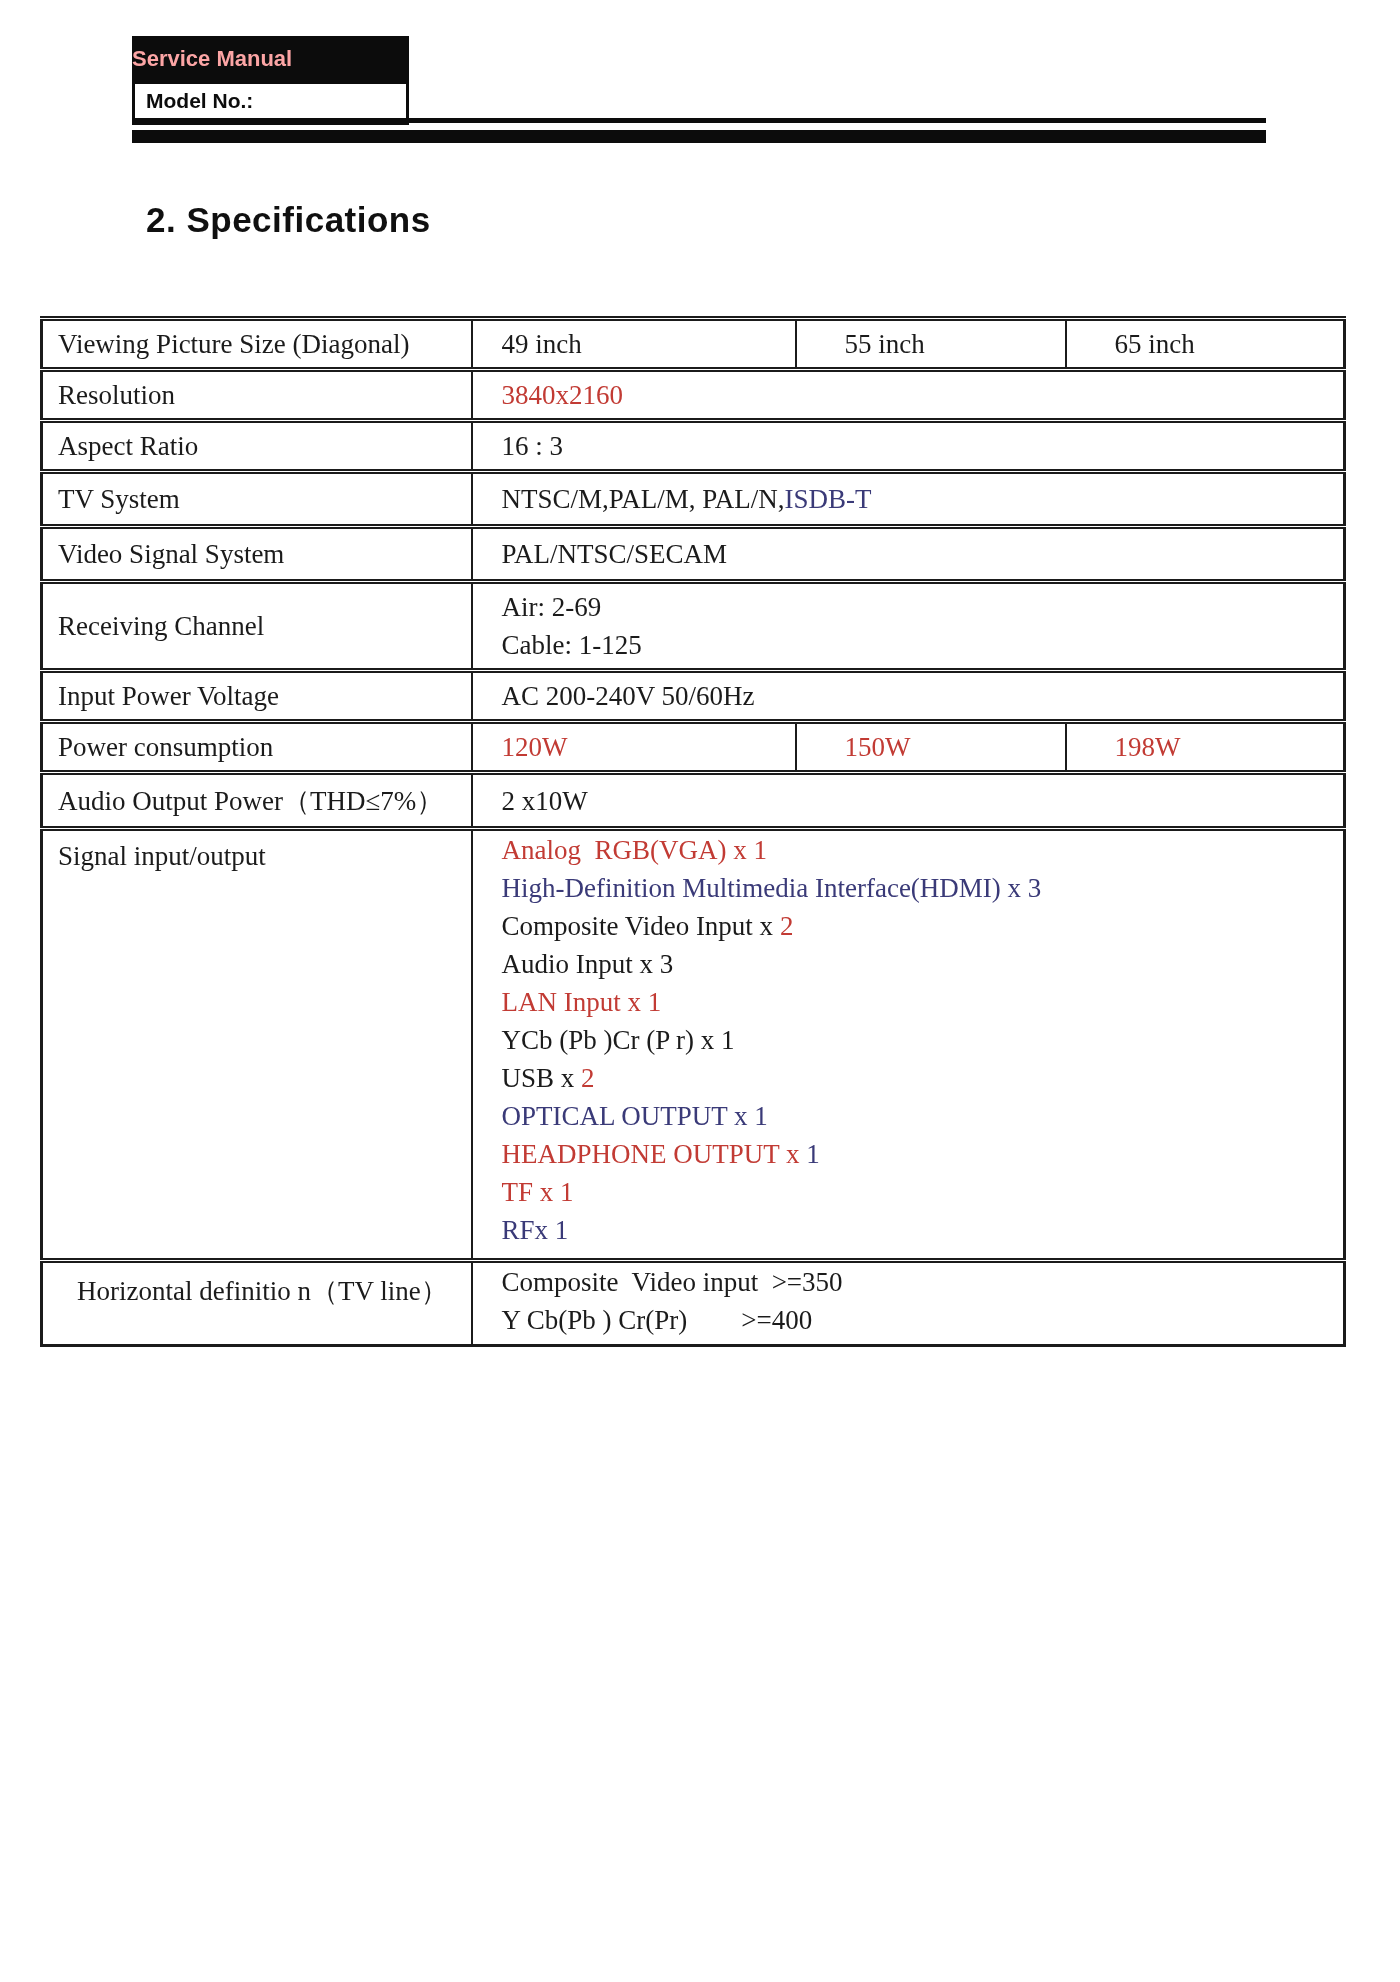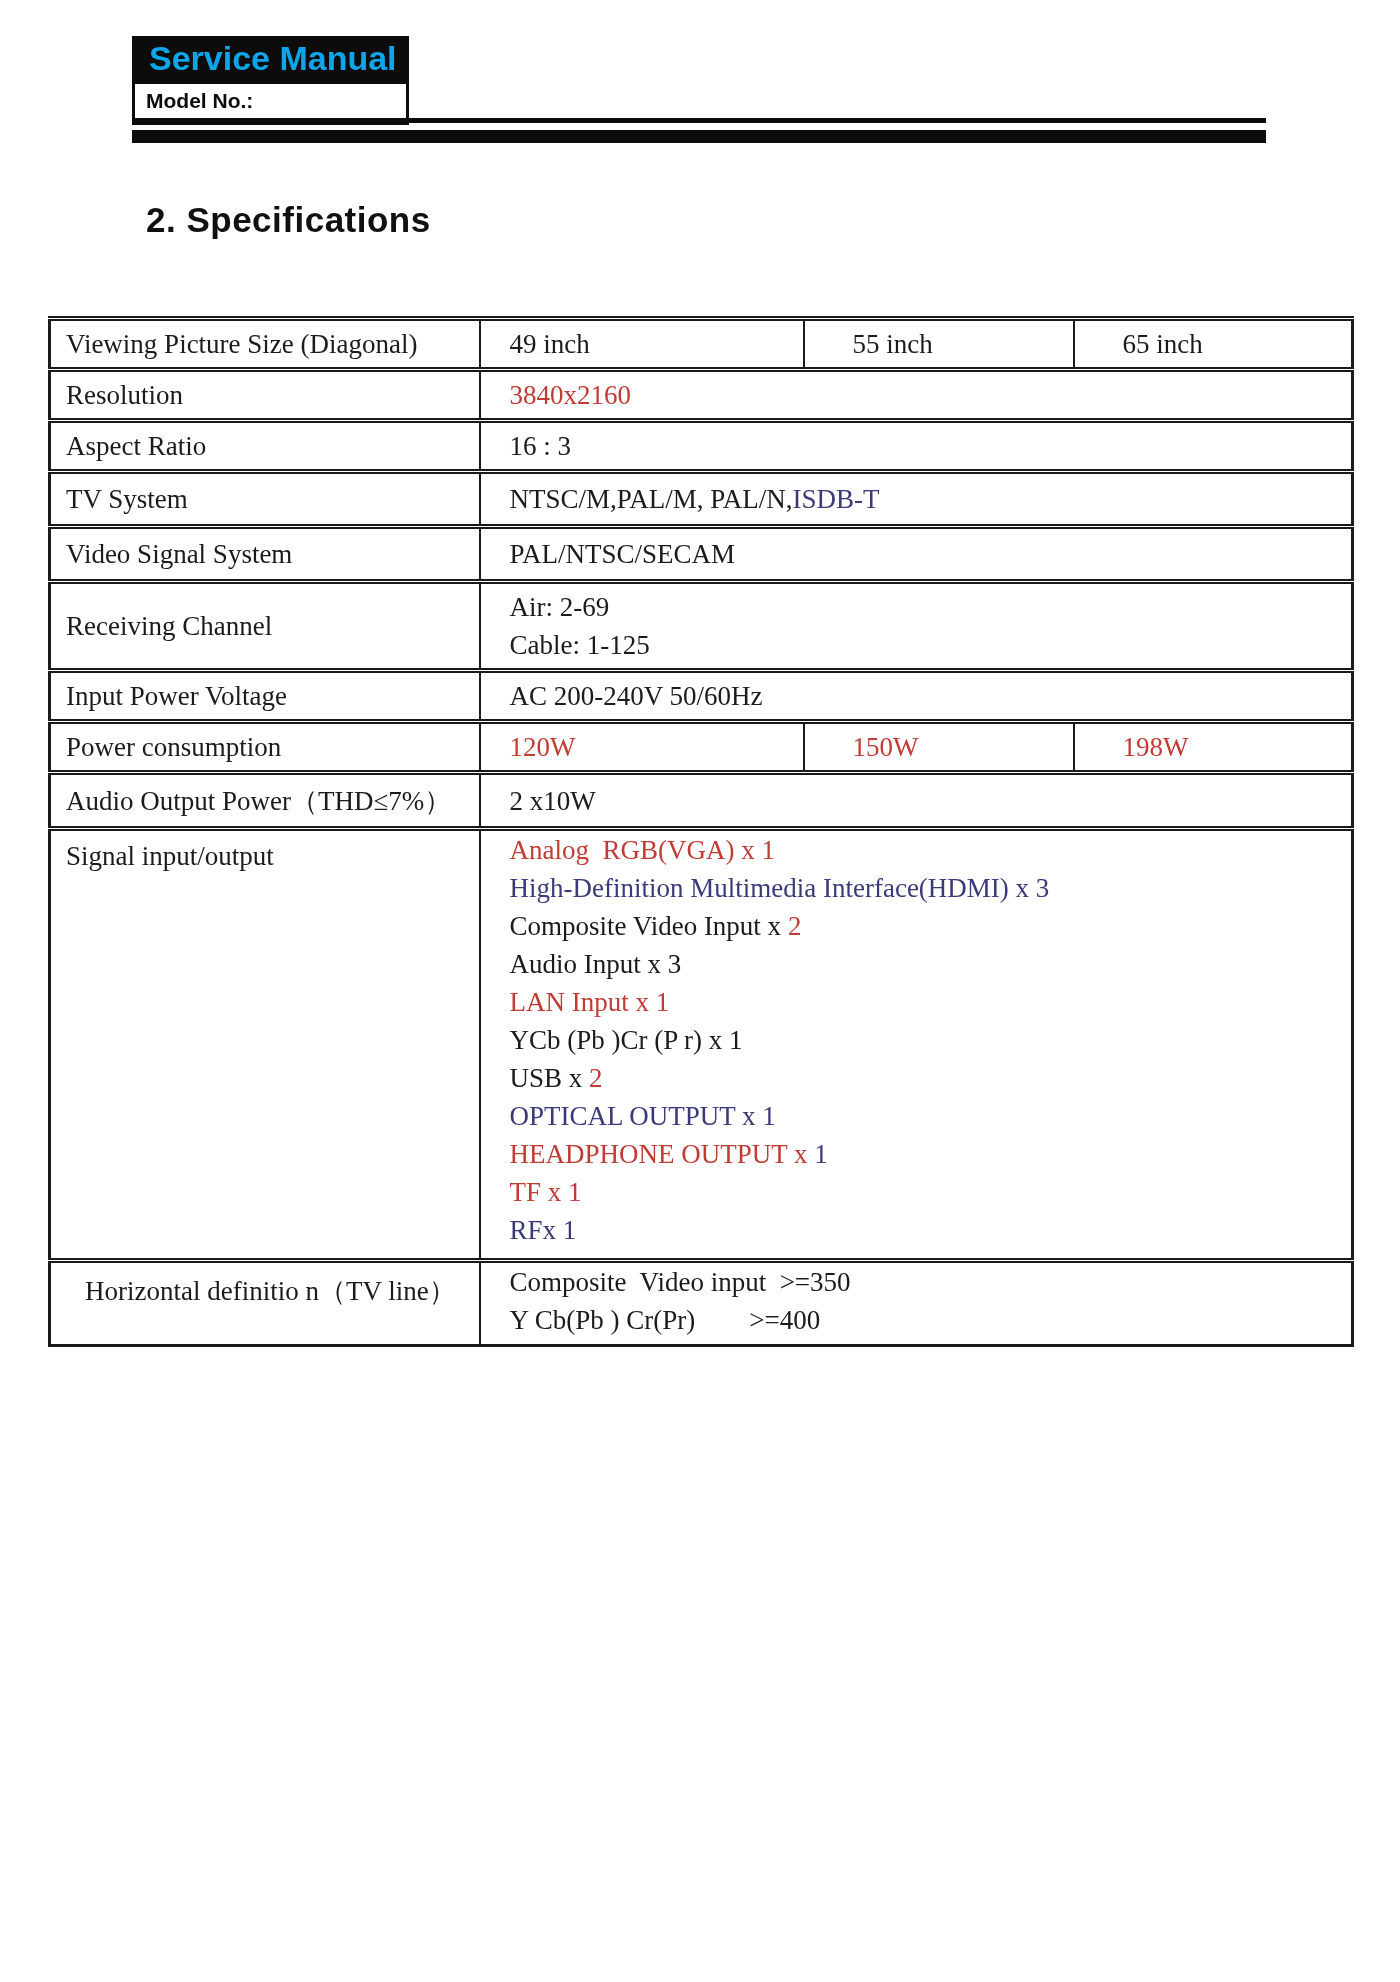--- a/index.html
+++ b/index.html
@@ -9,23 +9,23 @@
     height: 1982px;
     background: #ffffff;
     overflow: hidden;
     font-family: "Liberation Sans", sans-serif;
   }
 
   
   .banner {
     position: absolute; left: 132px; top: 36px;
     width: 277px; height: 45px;
-    background: #0c0c0c; color: #0ea5e9;
-    font-weight: bold; font-size: 34px; line-height: 45px;
-    padding-left: 17px; box-sizing: border-box;
+    background: #0c0c0c; color: #fca5a5;
+    font-weight: bold; font-size: 22px; line-height: 45px;
+    box-sizing: border-box;
     z-index: 3;
   }
   .model-box {
     position: absolute; left: 132px; top: 81px;
     width: 277px; height: 44px;
     background: #ffffff;
     border: 3px solid #0c0c0c; border-bottom-width: 7px;
     box-sizing: border-box;
     font-weight: bold; font-size: 21px; line-height: 33px;
     padding-left: 11px; color: #0c0c0c;
@@ -42,21 +42,21 @@
 
   
   .title {
     position: absolute; left: 138px; top: 192px; margin: 8px;
     font-weight: bold; font-size: 35px; color: #101010;
     letter-spacing: 0.5px;
   }
 
   
   .spec-table {
-    position: absolute; left: 48px; top: 316px;
+    position: absolute; left: 40px; top: 316px;
     width: 1303px;
     border-collapse: collapse;
     table-layout: fixed;
     border: 3px solid #1b1b1b;
     font-family: "Liberation Serif", serif;
     color: #1b1b1b;
   }
   .spec-table td {
     border: 2px solid #1b1b1b;
     border-top: 5px double #1b1b1b;

